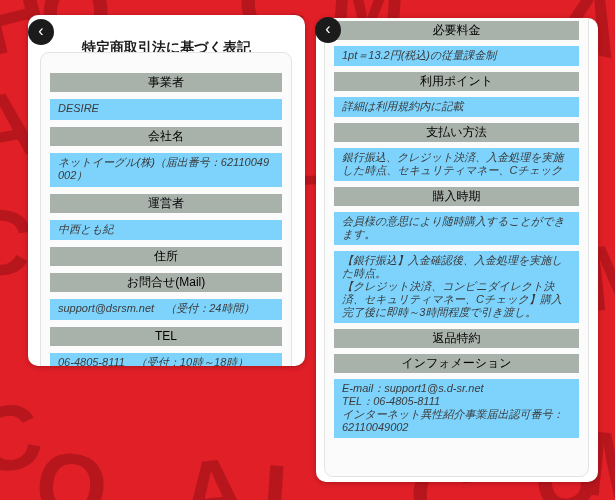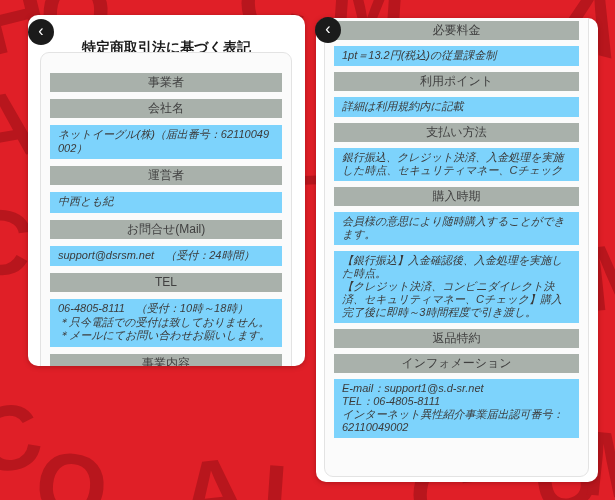--- a/index.html
+++ b/index.html
@@ -39,21 +39,21 @@
   #back-right { left:315px; top:17px; }
 
   .inner {
     position:absolute; background:#fbfbfb;
     border:1px solid #e3e3e3; border-radius:9px;
   }
   #left-inner  { left:12px; top:37px;  width:252px; height:460px; padding:20px 9px 9px; }
   #right-inner { left:8px;  top:-12px; width:265px; height:471px; padding:14px 9px 9px; }
 
   .sec-bar {
-    background:#a9b1ab; color:#404040;
+    background:#a9b1ab; color:#000000;
     font-size:12px; line-height:19px; height:19px;
     text-align:center; margin-bottom:7px; overflow:hidden;
   }
   .sec-row {
     background:#7dd3fc; color:#3b3b3b;
     font-size:11px; line-height:13.5px;
     padding:3px 8px 4px; margin-bottom:7px;
     white-space:pre-line; word-break:break-all;font-style:italic;
   }
   #right-inner .sec-bar { margin-bottom:6px; }
@@ -78,24 +78,26 @@
     <div class="bg-letter" style="left: 262px; top: 452px; transform: rotate(4deg);">L</div>
     <div class="bg-letter" style="left: 410px; top: 446px; transform: rotate(8deg);">C</div>
     <div class="bg-letter" style="left: 532px; top: 430px; transform: rotate(-10deg);">U</div>
     <div class="bg-letter" style="left: 584px; top: 420px; transform: rotate(6deg);">M</div>
   </div>
 
 <div class="screen" id="left-screen">
   <div class="app-title">特定商取引法に基づく表記</div>
   <div class="inner" id="left-inner">
       <div class="sec-bar">事業者</div>
+      <div class="sec-row">DESIRE</div>
       <div class="sec-bar">会社名</div>
       <div class="sec-row">ネットイーグル(株)（届出番号：62110049002）</div>
       <div class="sec-bar">運営者</div>
       <div class="sec-row">中西とも紀</div>
+      <div class="sec-bar">住所</div>
       <div class="sec-bar">お問合せ(Mail)</div>
       <div class="sec-row">support@dsrsm.net　（受付：24時間）</div>
       <div class="sec-bar">TEL</div>
       <div class="sec-row">06-4805-8111　（受付：10時～18時）
 ＊只今電話での受付は致しておりません。
 ＊メールにてお問い合わせお願いします。</div>
       <div class="sec-bar">事業内容</div>
       <div class="sec-row">電気通信に付帯するサービス業</div>
     </div>
 </div>

